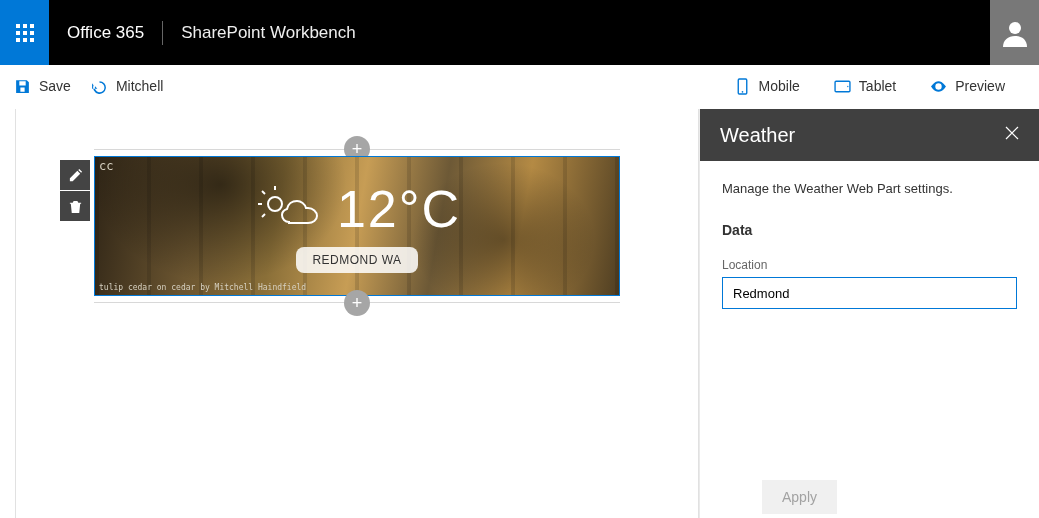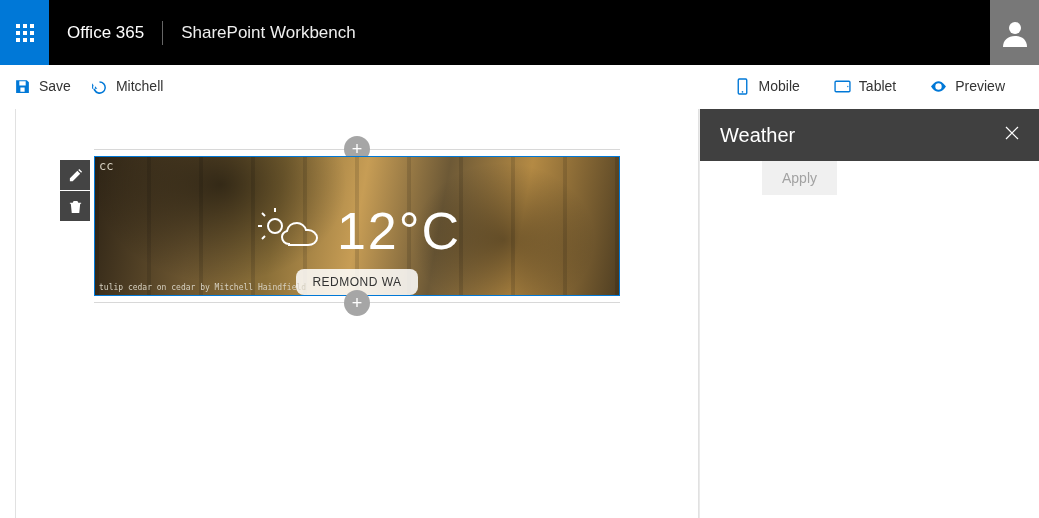--- a/index.html
+++ b/index.html
@@ -46,21 +46,21 @@
 .wp-tool + .wp-tool { margin-top: 1px; }
 .wp-tool svg { width: 15px; height: 15px; fill: #fff; }
 
 .webpart { flex: 1; border: 1px solid #0078d7; position: relative; height: 140px; overflow: hidden; background: linear-gradient(100deg, #2e2416 0%, #6b5530 20%, #8a6f38 35%, #c79d55 50%, #6d5936 65%, #b48a44 80%, #4f3e22 100%); }
 .fence-overlay { position: absolute; inset: 0; background: repeating-linear-gradient(90deg, rgba(0,0,0,0.12) 0 4px, rgba(255,255,255,0.04) 4px 52px); mix-blend-mode: multiply; }
 .shadow-overlay { position:absolute; inset:0; background: radial-gradient(ellipse 180px 140px at 24% 20%, rgba(0,0,0,0.55), transparent 70%), radial-gradient(ellipse 130px 110px at 78% 60%, rgba(0,0,0,0.4), transparent 70%); }
 
 .cc { position: absolute; left: 4px; top: 2px; color: #d6d0c0; font-size: 12px; font-family: monospace; }
 .credit { position: absolute; left: 4px; bottom: 3px; color: #d6d0c0; font-size: 8px; font-family: monospace; }
 
-.weather-content { position: absolute; inset: 0; display: flex; flex-direction: column; align-items: center; justify-content: flex-end; gap: 8px; color: #fff; }
+.weather-content { position: absolute; inset: 0; display: flex; flex-direction: column; align-items: center; justify-content: center; gap: 8px; color: #fff; }
 .weather-row { display: flex; align-items: center; gap: 14px; }
 .weather-icon { width: 70px; height: 50px; }
 .weather-icon svg { width: 70px; height: 50px; stroke: #fff; fill: none; stroke-width: 2; }
 .temp { font-size: 52px; font-weight: 300; color: #fff; letter-spacing: 2px; }
 .loc-pill { background: rgba(255,255,255,0.85); color: #333; padding: 6px 16px; font-size: 12px; letter-spacing: 0.5px; border-radius: 8px; }
 
 
 .pane { position: absolute; top: 0; right: 0; width: 340px; bottom: 0; background: #fff; border-left: 1px solid #eaeaea; display: flex; flex-direction: column; }
 .pane-header { background: #404040; color: #fff; height: 52px; display: flex; align-items: center; justify-content: space-between; padding: 0 20px; font-size: 20px; font-weight: 300; }
 .pane-close { cursor: pointer; font-size: 16px; }
@@ -190,18 +190,24 @@
 
   <div class="pane">
     <div class="pane-header">
       <span>Weather</span>
       <span class="pane-close">
         <svg width="14" height="14" viewBox="0 0 14 14">
             <path d="M1 1l12 12M13 1L1 13" stroke="#fff" stroke-width="1.2"></path>
           </svg>
       </span>
     </div>
+    <div class="pane-body">
+      <div class="pane-desc">Manage the Weather Web Part settings.</div>
+      <div class="pane-group-title">Data</div>
+      <div class="pane-label">Location</div>
+      <input class="pane-input" value="Redmond" style="">
+    </div>
     <div class="pane-footer">
       <button class="apply-btn">Apply</button>
     </div>
   </div>
 
 </div>
 
 </body></html>

